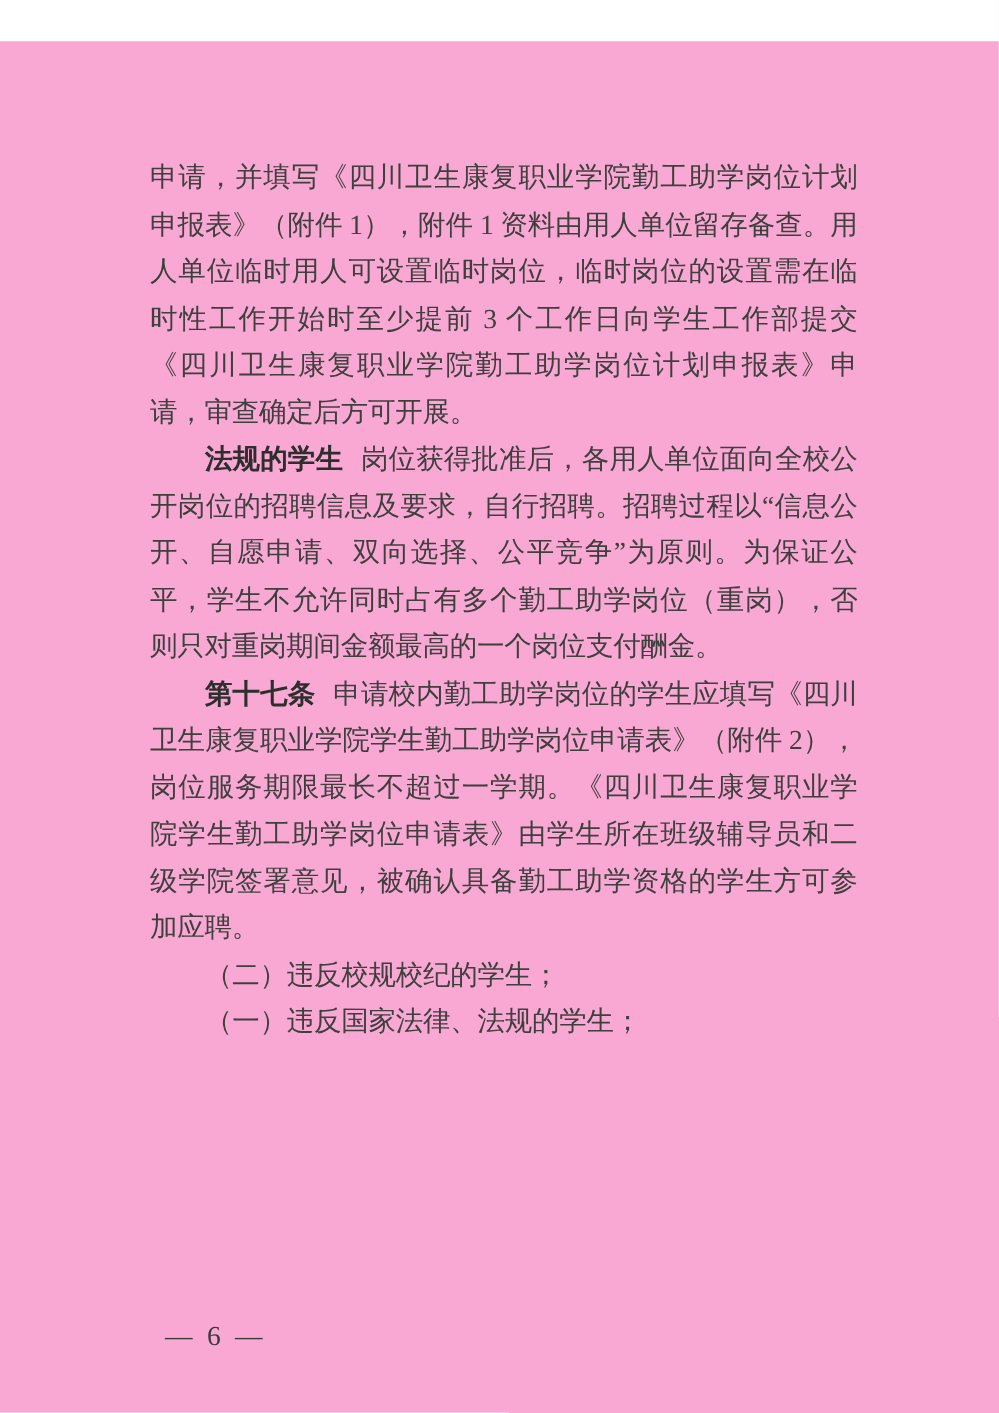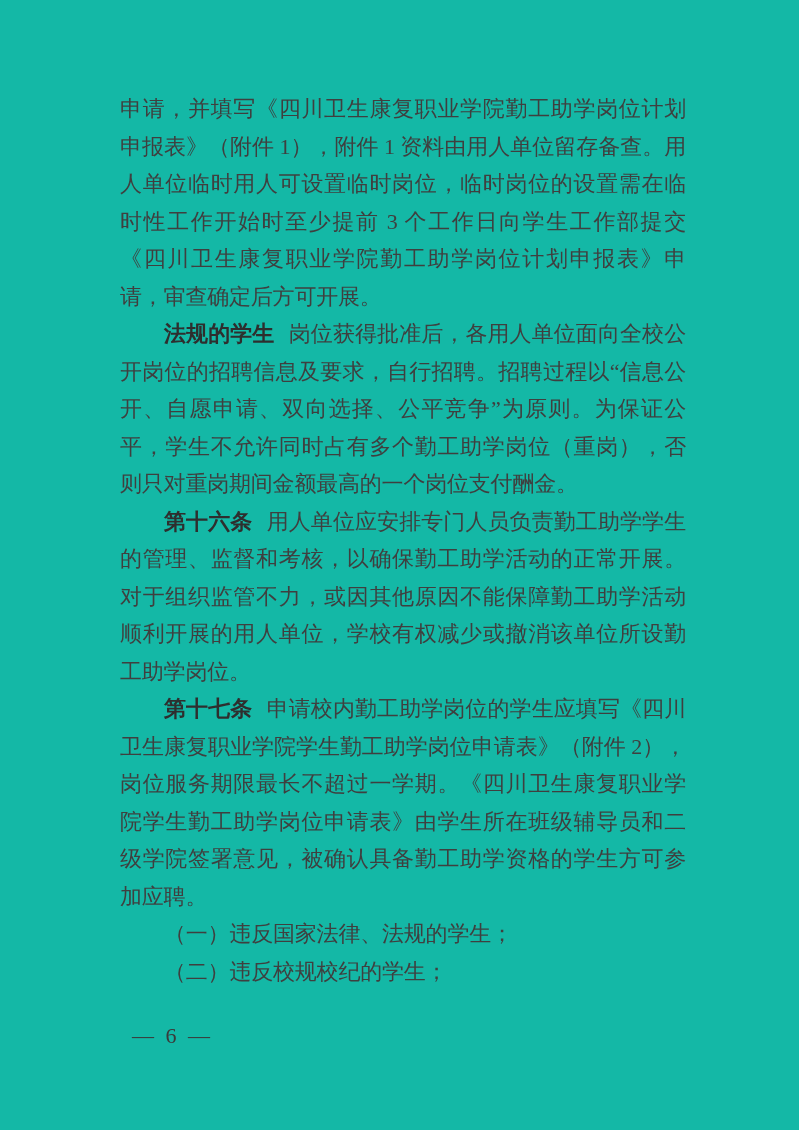--- a/index.html
+++ b/index.html
@@ -11,21 +11,22 @@
   body {
     width: 799px;
     height: 1130px;
     position: relative;
     overflow: hidden;
     font-family: "Liberation Serif", "DejaVu Serif", serif;
   }
   .page {
     position: absolute;
     inset: 0;
-    background: #14b8a6;
+    background: #f9a8d4;
+    margin-top: 33px;
   }
   .content {
     position: absolute;
     left: 120px;
     top: 90px;
     width: 566px;
   }
   .para {
     margin: 0;
     font-size: 22px;
@@ -62,26 +63,25 @@
 <body>
 
 <div class="page">
 
   <div class="content">
 
     <p class="para"><span>申请，并填写《四川卫生康复职业学院勤工助学岗位计划申报表》（附件 1），附件 1 资料由用人单位留存备查。用人单位临时用人可设置临时岗位，临时岗位的设置需在临时性工作开始时至少提前 3 个工作日向学生工作部提交《四川卫生康复职业学院勤工助学岗位计划申报表》申请，审查确定后方可开展。</span></p>
 
     <p class="para indent"><span class="term">法规的学生</span><span>岗位获得批准后，各用人单位面向全校公开岗位的招聘信息及要求，自行招聘。招聘过程以“信息公开、自愿申请、双向选择、公平竞争”为原则。为保证公平，学生不允许同时占有多个勤工助学岗位（重岗），否则只对重岗期间金额最高的一个岗位支付酬金。</span></p>
 
-    <p class="para indent"><span class="term">第十六条</span><span>用人单位应安排专门人员负责勤工助学学生的管理、监督和考核，以确保勤工助学活动的正常开展。对于组织监管不力，或因其他原因不能保障勤工助学活动顺利开展的用人单位，学校有权减少或撤消该单位所设勤工助学岗位。</span></p>
 
     <p class="para indent"><span class="term">第十七条</span><span>申请校内勤工助学岗位的学生应填写《四川卫生康复职业学院学生勤工助学岗位申请表》（附件 2），岗位服务期限最长不超过一学期。《四川卫生康复职业学院学生勤工助学岗位申请表》由学生所在班级辅导员和二级学院签署意见，被确认具备勤工助学资格的学生方可参加应聘。</span></p>
 
 
+    <p class="para indent"><span>（二）违反校规校纪的学生；</span></p>
+
     <p class="para indent"><span>（一）违反国家法律、法规的学生；</span></p>
-
-    <p class="para indent"><span>（二）违反校规校纪的学生；</span></p>
 
   </div>
 
   <div class="page-number">— 6 —</div>
 
 </div>
 
 </body></html>

